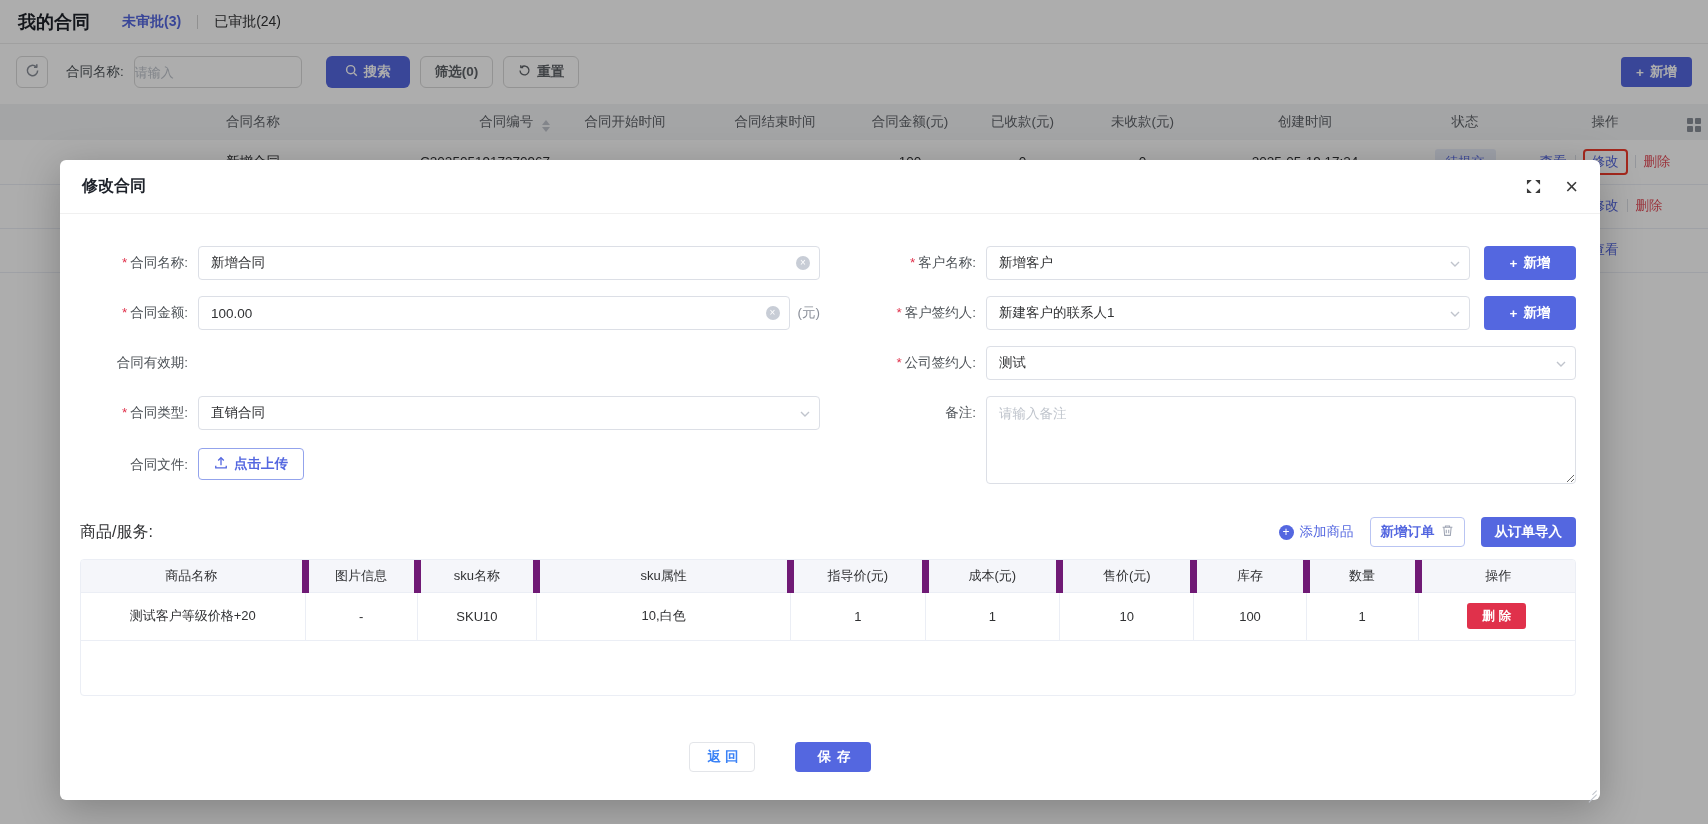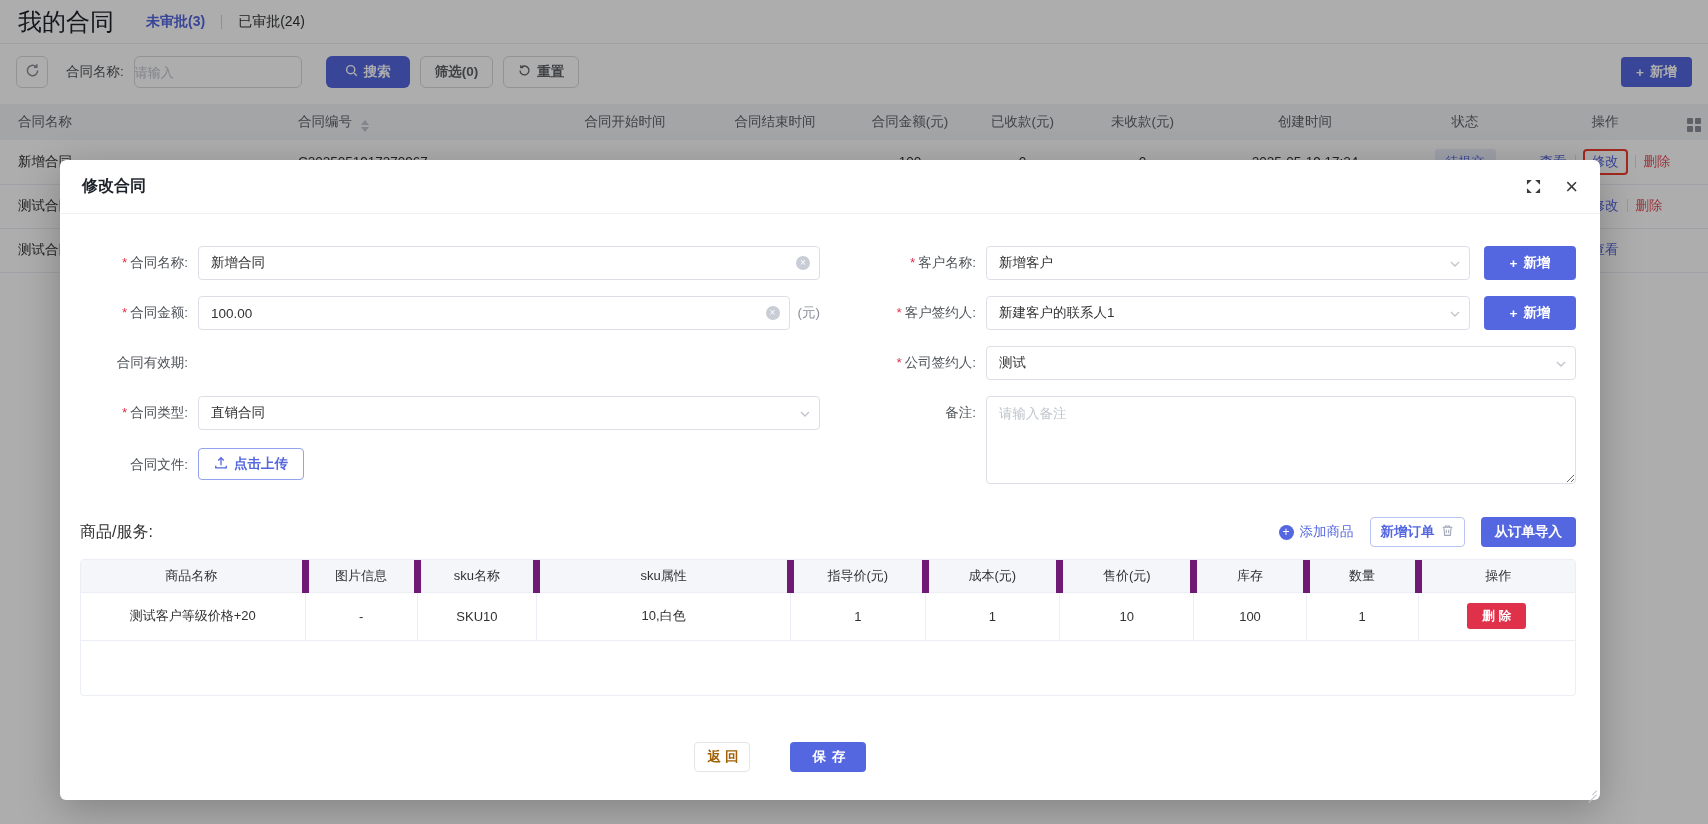--- a/index.html
+++ b/index.html
@@ -3,21 +3,21 @@
 <meta charset="utf-8">
 <style>
   * { margin:0; padding:0; box-sizing:border-box; }
   html,body { width:1708px; height:824px; overflow:hidden; background:#fff;
     font-family:"Liberation Sans","DejaVu Sans",sans-serif; }
 
   
   .page { position:absolute; inset:0; background:#fff; }
   .page-header { display:flex; align-items:center; height:44px; padding:0 18px;
     border-bottom:1px solid #ececec; }
-  .page-title { font-size:24px; font-weight:normal; color:#1d2129; }
+  .page-title { font-size:18px; font-weight:bold; color:#1d2129; }
   .tabs { display:flex; align-items:center; margin-left:32px; font-size:14px; }
   .tab { cursor:pointer; color:#303133; }
   .tab.active { color:#5467e0; font-weight:600; }
   .tab-sep { width:1px; height:14px; background:#d4d4d4; margin:0 16px; }
 
   .toolbar { display:flex; align-items:center; height:56px; padding:0 16px; gap:10px; }
   .icon-btn { width:32px; height:32px; border:1px solid #d9d9d9; border-radius:6px;
     background:#fff; display:flex; align-items:center; justify-content:center;
     color:#8a8f99; cursor:pointer; }
   .tb-label { font-size:13.5px; color:#4e5358; margin-left:8px; }
@@ -30,21 +30,21 @@
   .btn-plain { background:#fff; border-color:#d9d9d9; color:#5f6368; }
   .search-btn { height:32px; padding:0 18px; margin-left:14px; }
   .filter-btn, .reset-btn { height:32px; padding:0 14px; }
   .add-btn-top { margin-left:auto; height:30px; padding:0 14px; border-radius:4px; }
 
   table.contracts { width:1708px; border-collapse:collapse; table-layout:fixed; margin-top:4px; }
   table.contracts th { background:#f2f3f5; height:36px; font-size:13.5px; font-weight:500;
     color:#5f6368; text-align:center; }
   table.contracts td { height:44px; font-size:13.5px; color:#303133; text-align:center;
     border-bottom:1px solid #ebeef5; }
-  table.contracts th.al, table.contracts td.al { text-align:left; padding-left:18px;margin-left:16px; }
+  table.contracts th.al, table.contracts td.al { text-align:right; padding-left:18px;margin-left:16px; }
   .sort-ico { display:inline-flex; flex-direction:column; gap:2px; margin-left:5px; vertical-align:1px; }
   .sort-ico i { width:0; height:0; border-left:4px solid transparent; border-right:4px solid transparent; }
   .sort-ico .up { border-bottom:5px solid #c0c4cc; }
   .sort-ico .dn { border-top:5px solid #c0c4cc; }
   .cols-ico { display:inline-grid; grid-template-columns:6px 6px; gap:2px; cursor:pointer; }
   .cols-ico i { width:6px; height:6px; background:#8a8f99; border-radius:1px; }
   .badge { display:inline-block; background:#e9edfa; color:#5467e0; font-size:13px;
     padding:4px 11px; border-radius:3px; }
   .act { color:#5467e0; font-size:13.5px; cursor:pointer; }
   .act.red { color:#e34d59; }
@@ -118,22 +118,22 @@
   table.ptable th { background:#f5f6fa; height:32px; font-size:13px; font-weight:500;
     color:#303133; text-align:center; border-right:7px solid #701a75; border-bottom:1px solid #ebeef5; }
   table.ptable td { height:48px; font-size:13px; color:#303133; text-align:center;
     border-right:1px solid #ebeef5; border-bottom:1px solid #ebeef5; }
   table.ptable th:last-child, table.ptable td:last-child { border-right:none; }
   .del-btn { background:#e0314b; color:#fff; border:none; border-radius:3px; height:26px;
     padding:0 11px; font-size:12.5px; letter-spacing:4px; padding-left:15px; cursor:pointer; }
 
   .modal-footer { margin-top:46px; display:flex; justify-content:center; gap:40px;
     position:relative; left:-48px; }
-  .back-btn { height:30px; width:56px; background:#fff; border:1px solid #e3e5e9;
-    color:#a16207; border-radius:4px; font-size:13.5px; letter-spacing:4px; padding-left:6px; }
+  .back-btn { height:30px; width:66px; background:#fff; border:1px solid #e3e5e9;
+    color:#3b82f6; border-radius:4px; font-size:13.5px; letter-spacing:4px; padding-left:6px; }
   .save-btn { height:30px; width:76px; border-radius:4px; letter-spacing:6px; padding-left:8px; }
 
   .resize-handle { position:absolute; right:3px; bottom:3px; width:12px; height:12px; cursor:nwse-resize; }
   .resize-handle::before { content:""; position:absolute; right:0; bottom:2px; width:11px; height:1px;
     background:#c0c4cc; transform:rotate(-45deg); transform-origin:right bottom; }
   .resize-handle::after { content:""; position:absolute; right:0; bottom:6px; width:6px; height:1px;
     background:#c0c4cc; transform:rotate(-45deg); transform-origin:right bottom; }
   button { cursor:pointer; font-family:inherit;font-weight:bold; }
 </style>
 </head>

